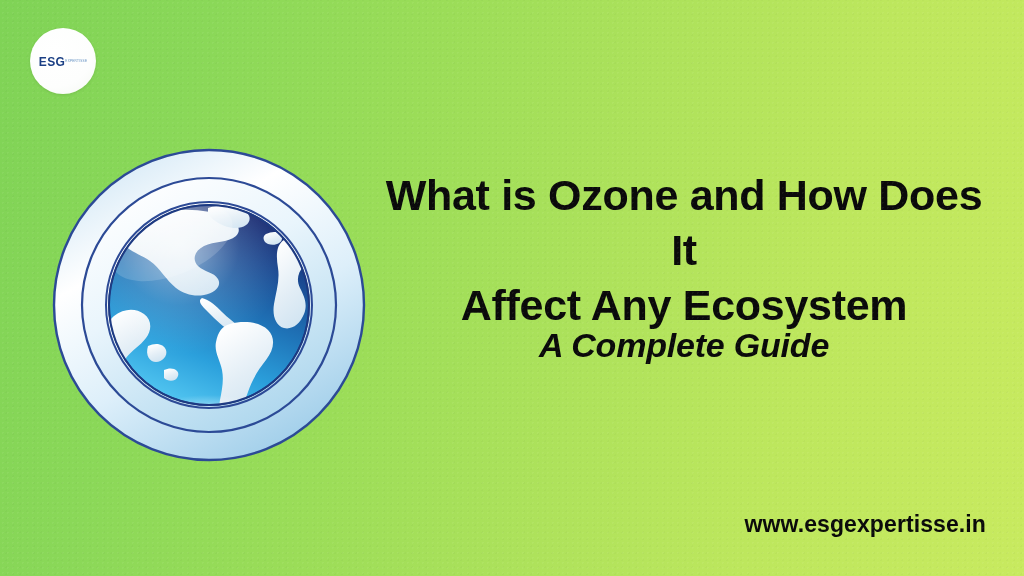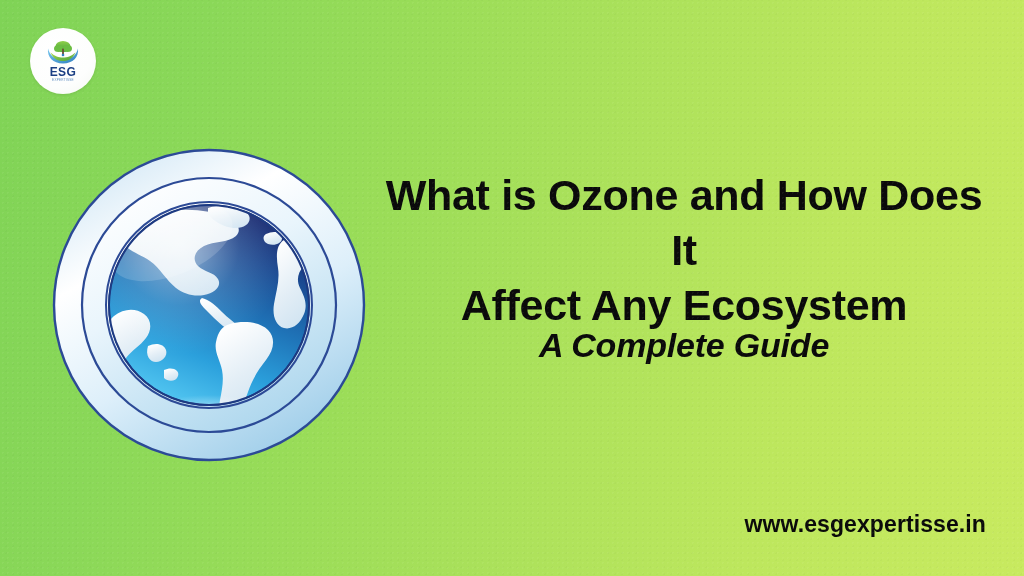--- a/index.html
+++ b/index.html
@@ -44,21 +44,21 @@
     left:30px; top:28px;
     width:66px; height:66px;
     border-radius:50%;
     background:radial-gradient(circle at 38% 32%, #ffffff 0%, #fdfefd 62%, #f3f7f1 100%);
     box-shadow:0 1px 3px rgba(0,0,0,.10);
     display:flex; align-items:center; justify-content:center;
     z-index:5;
   }
   .logo-badge .logo-inner{
     width:46px; height:46px;
-    display:flex; flex-direction:column;
+    display:flex; flex-direction:row;
     align-items:center; justify-content:center;
   }
   .logo-mark{ width:34px; height:25px; display:block; }
   .logo-word{
     font-family:"Liberation Sans", sans-serif;
     font-weight:bold;
     font-size:12px;
     letter-spacing:.4px;
     line-height:1;
     color:#1b3f84;

